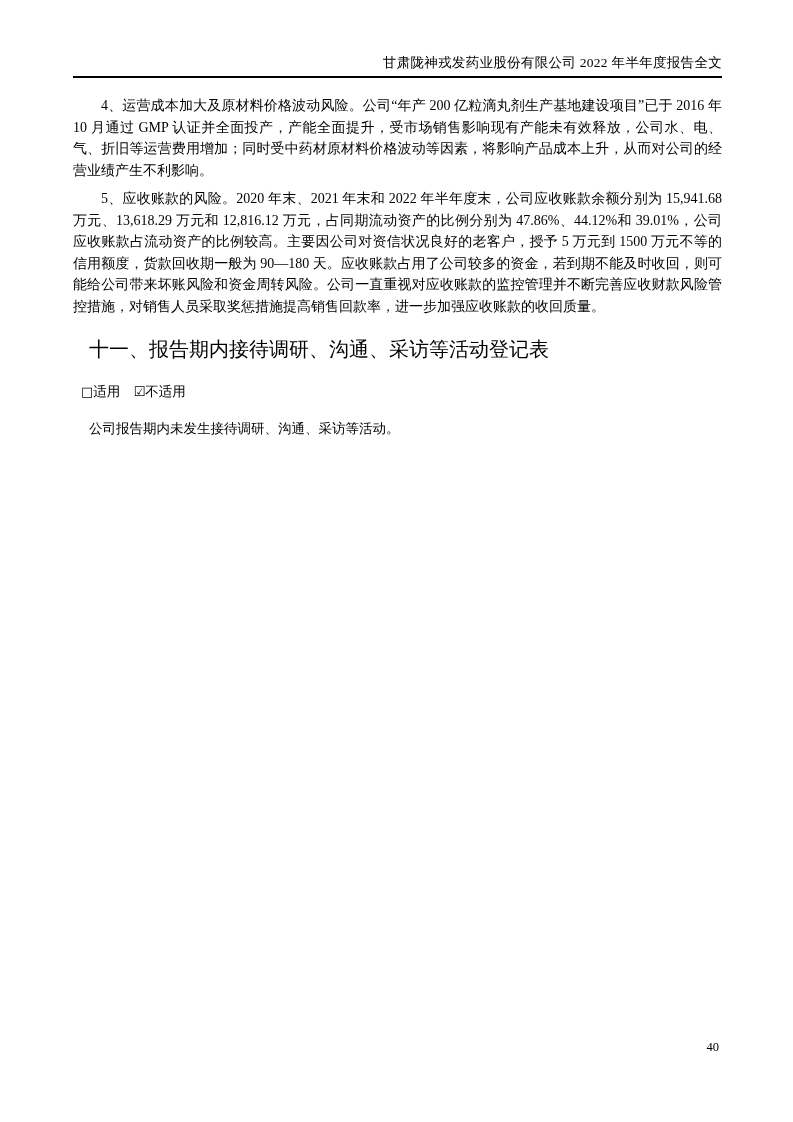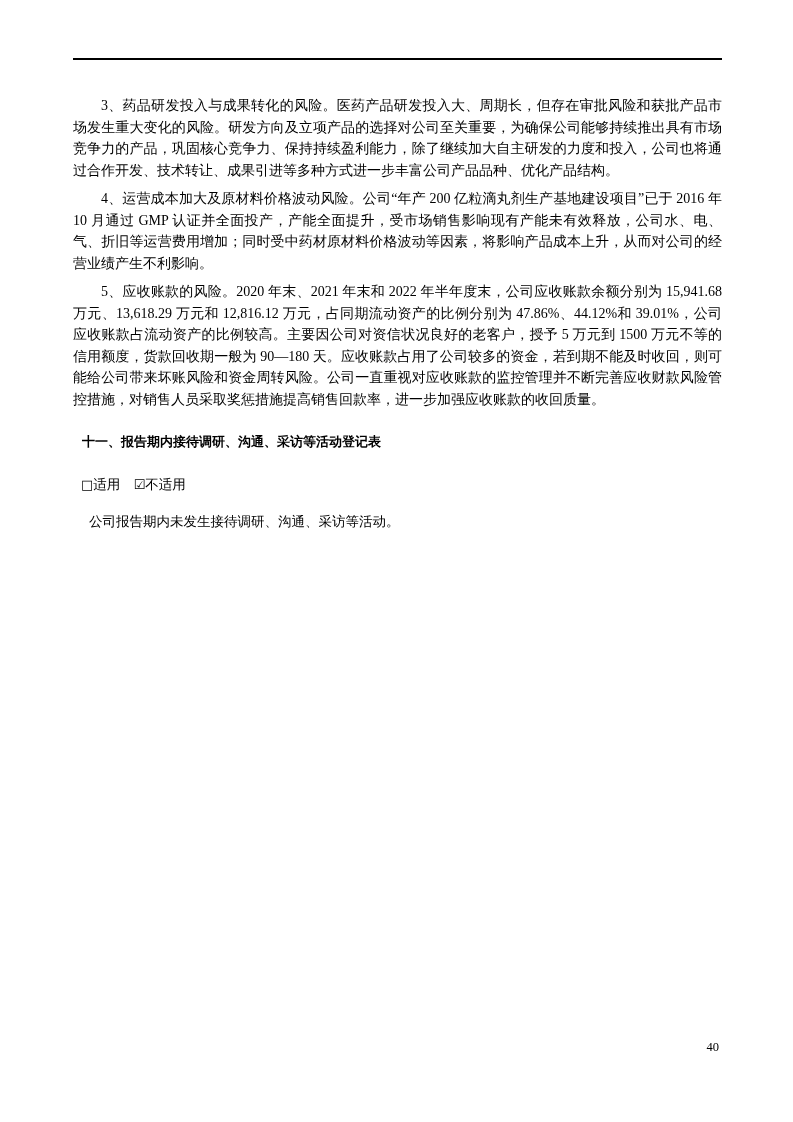--- a/index.html
+++ b/index.html
@@ -44,23 +44,23 @@
     margin: 0 0 7px 0;
     font-size: 14px;
     line-height: 21.5px;
     text-indent: 2em;
   }
   .para.no-indent {
     text-indent: 0;
   }
   .section-heading {
     font-family: "Liberation Sans", "DejaVu Sans", sans-serif;
-    font-size: 13px;
-    font-weight: bold;
-    margin: 21px 0 22px 9px;
+    font-size: 20px;
+    font-weight: normal;
+    margin: 21px 0 22px 16px;
     line-height: 22px;
     text-align: left;
   }
   .checkbox-row {
     font-size: 13.5px;
     line-height: 20px;
     margin: 0 0 2px 8px;
     text-align: left;
   }
   .checkbox-option {
@@ -83,25 +83,25 @@
     top: 1040px;
     font-size: 12.5px;
   }
 </style>
 </head>
 <body>
 
 <div class="page">
 
   <div class="header">
+    <div class="header-title">甘肃陇神戎发药业股份有限公司 2022 年半年度报告全文</div>
     <div class="header-rule"></div>
   </div>
 
   <div class="content">
-    <p class="para">3、药品研发投入与成果转化的风险。医药产品研发投入大、周期长，但存在审批风险和获批产品市场发生重大变化的风险。研发方向及立项产品的选择对公司至关重要，为确保公司能够持续推出具有市场竞争力的产品，巩固核心竞争力、保持持续盈利能力，除了继续加大自主研发的力度和投入，公司也将通过合作开发、技术转让、成果引进等多种方式进一步丰富公司产品品种、优化产品结构。</p>
     <p class="para">4、运营成本加大及原材料价格波动风险。公司“年产 200 亿粒滴丸剂生产基地建设项目”已于 2016 年 10 月通过 GMP 认证并全面投产，产能全面提升，受市场销售影响现有产能未有效释放，公司水、电、气、折旧等运营费用增加；同时受中药材原材料价格波动等因素，将影响产品成本上升，从而对公司的经营业绩产生不利影响。</p>
     <p class="para">5、应收账款的风险。2020 年末、2021 年末和 2022 年半年度末，公司应收账款余额分别为 15,941.68 万元、13,618.29 万元和 12,816.12 万元，占同期流动资产的比例分别为 47.86%、44.12%和 39.01%，公司应收账款占流动资产的比例较高。主要因公司对资信状况良好的老客户，授予 5 万元到 1500 万元不等的信用额度，货款回收期一般为 90—180 天。应收账款占用了公司较多的资金，若到期不能及时收回，则可能给公司带来坏账风险和资金周转风险。公司一直重视对应收账款的监控管理并不断完善应收财款风险管控措施，对销售人员采取奖惩措施提高销售回款率，进一步加强应收账款的收回质量。</p>
 
     <h2 class="section-heading">十一、报告期内接待调研、沟通、采访等活动登记表</h2>
 
     <div class="checkbox-row">
       <span class="checkbox-option"><span class="checkbox-glyph">□</span><span>适用</span></span>
       <span class="checkbox-option"><span class="checkbox-glyph">☑</span><span>不适用</span></span>
     </div>
 

